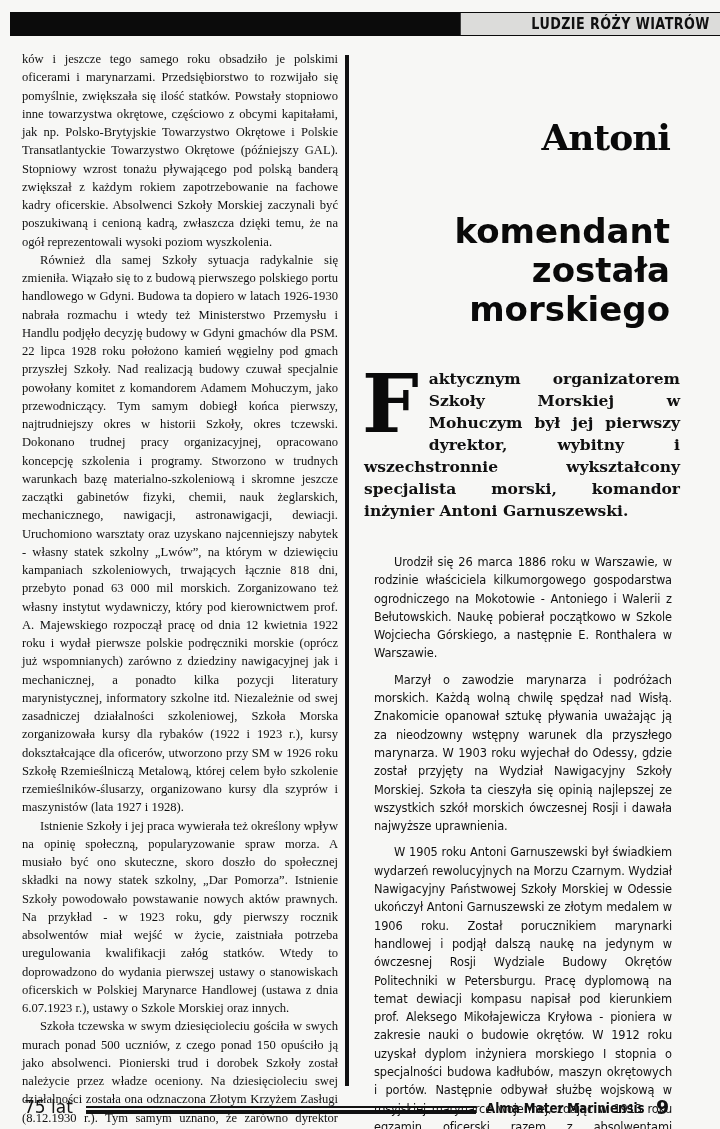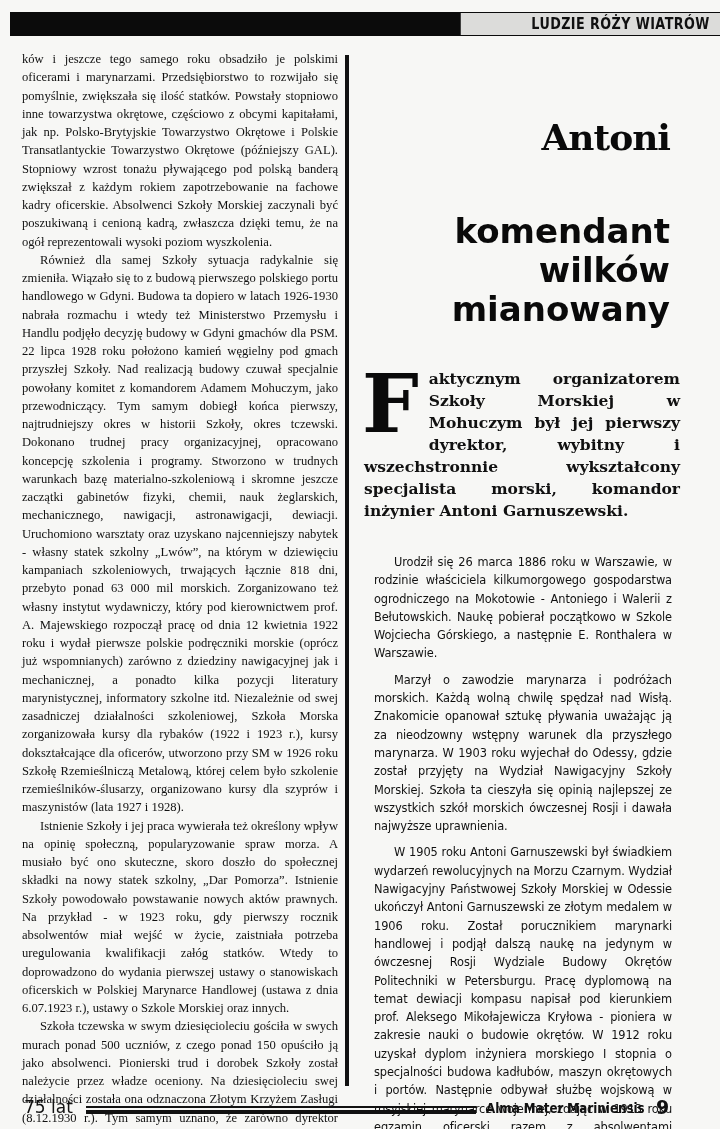--- a/index.html
+++ b/index.html
@@ -90,22 +90,22 @@
 </div>
 
 <div class="divider"></div>
 
 <div class="title-block">
   <div class="title-name">Antoni</div>
 </div>
 
 <div class="subtitle">
   <div>komendant</div>
-  <div>wilków</div>
-  <div>mianowany</div>
+  <div>została</div>
+  <div>morskiego</div>
 </div>
 
 <div class="lead">
   <span class="dropcap">F</span>
   <span>aktycznym organizatorem Szkoły Morskiej w Mohuczym był jej pierwszy dyrektor, wybitny i wszechstronnie wykształcony specjalista morski, komandor inżynier Antoni Garnuszewski.</span>
 </div>
 
 <div class="right-col">
   <p class="indent">Urodził się 26 marca 1886 roku w Warszawie, w rodzinie właściciela kilkumorgowego gospodarstwa ogrodniczego na Mokotowie - Antoniego i Walerii z Bełutowskich. Naukę pobierał początkowo w Szkole Wojciecha Górskiego, a następnie E. Ronthalera w Warszawie.</p>
   <p class="indent">Marzył o zawodzie marynarza i podróżach morskich. Każdą wolną chwilę spędzał nad Wisłą. Znakomicie opanował sztukę pływania uważając ją za nieodzowny wstępny warunek dla przyszłego marynarza. W 1903 roku wyjechał do Odessy, gdzie został przyjęty na Wydział Nawigacyjny Szkoły Morskiej. Szkoła ta cieszyła się opinią najlepszej ze wszystkich szkół morskich ówczesnej Rosji i dawała najwyższe uprawnienia.</p>

